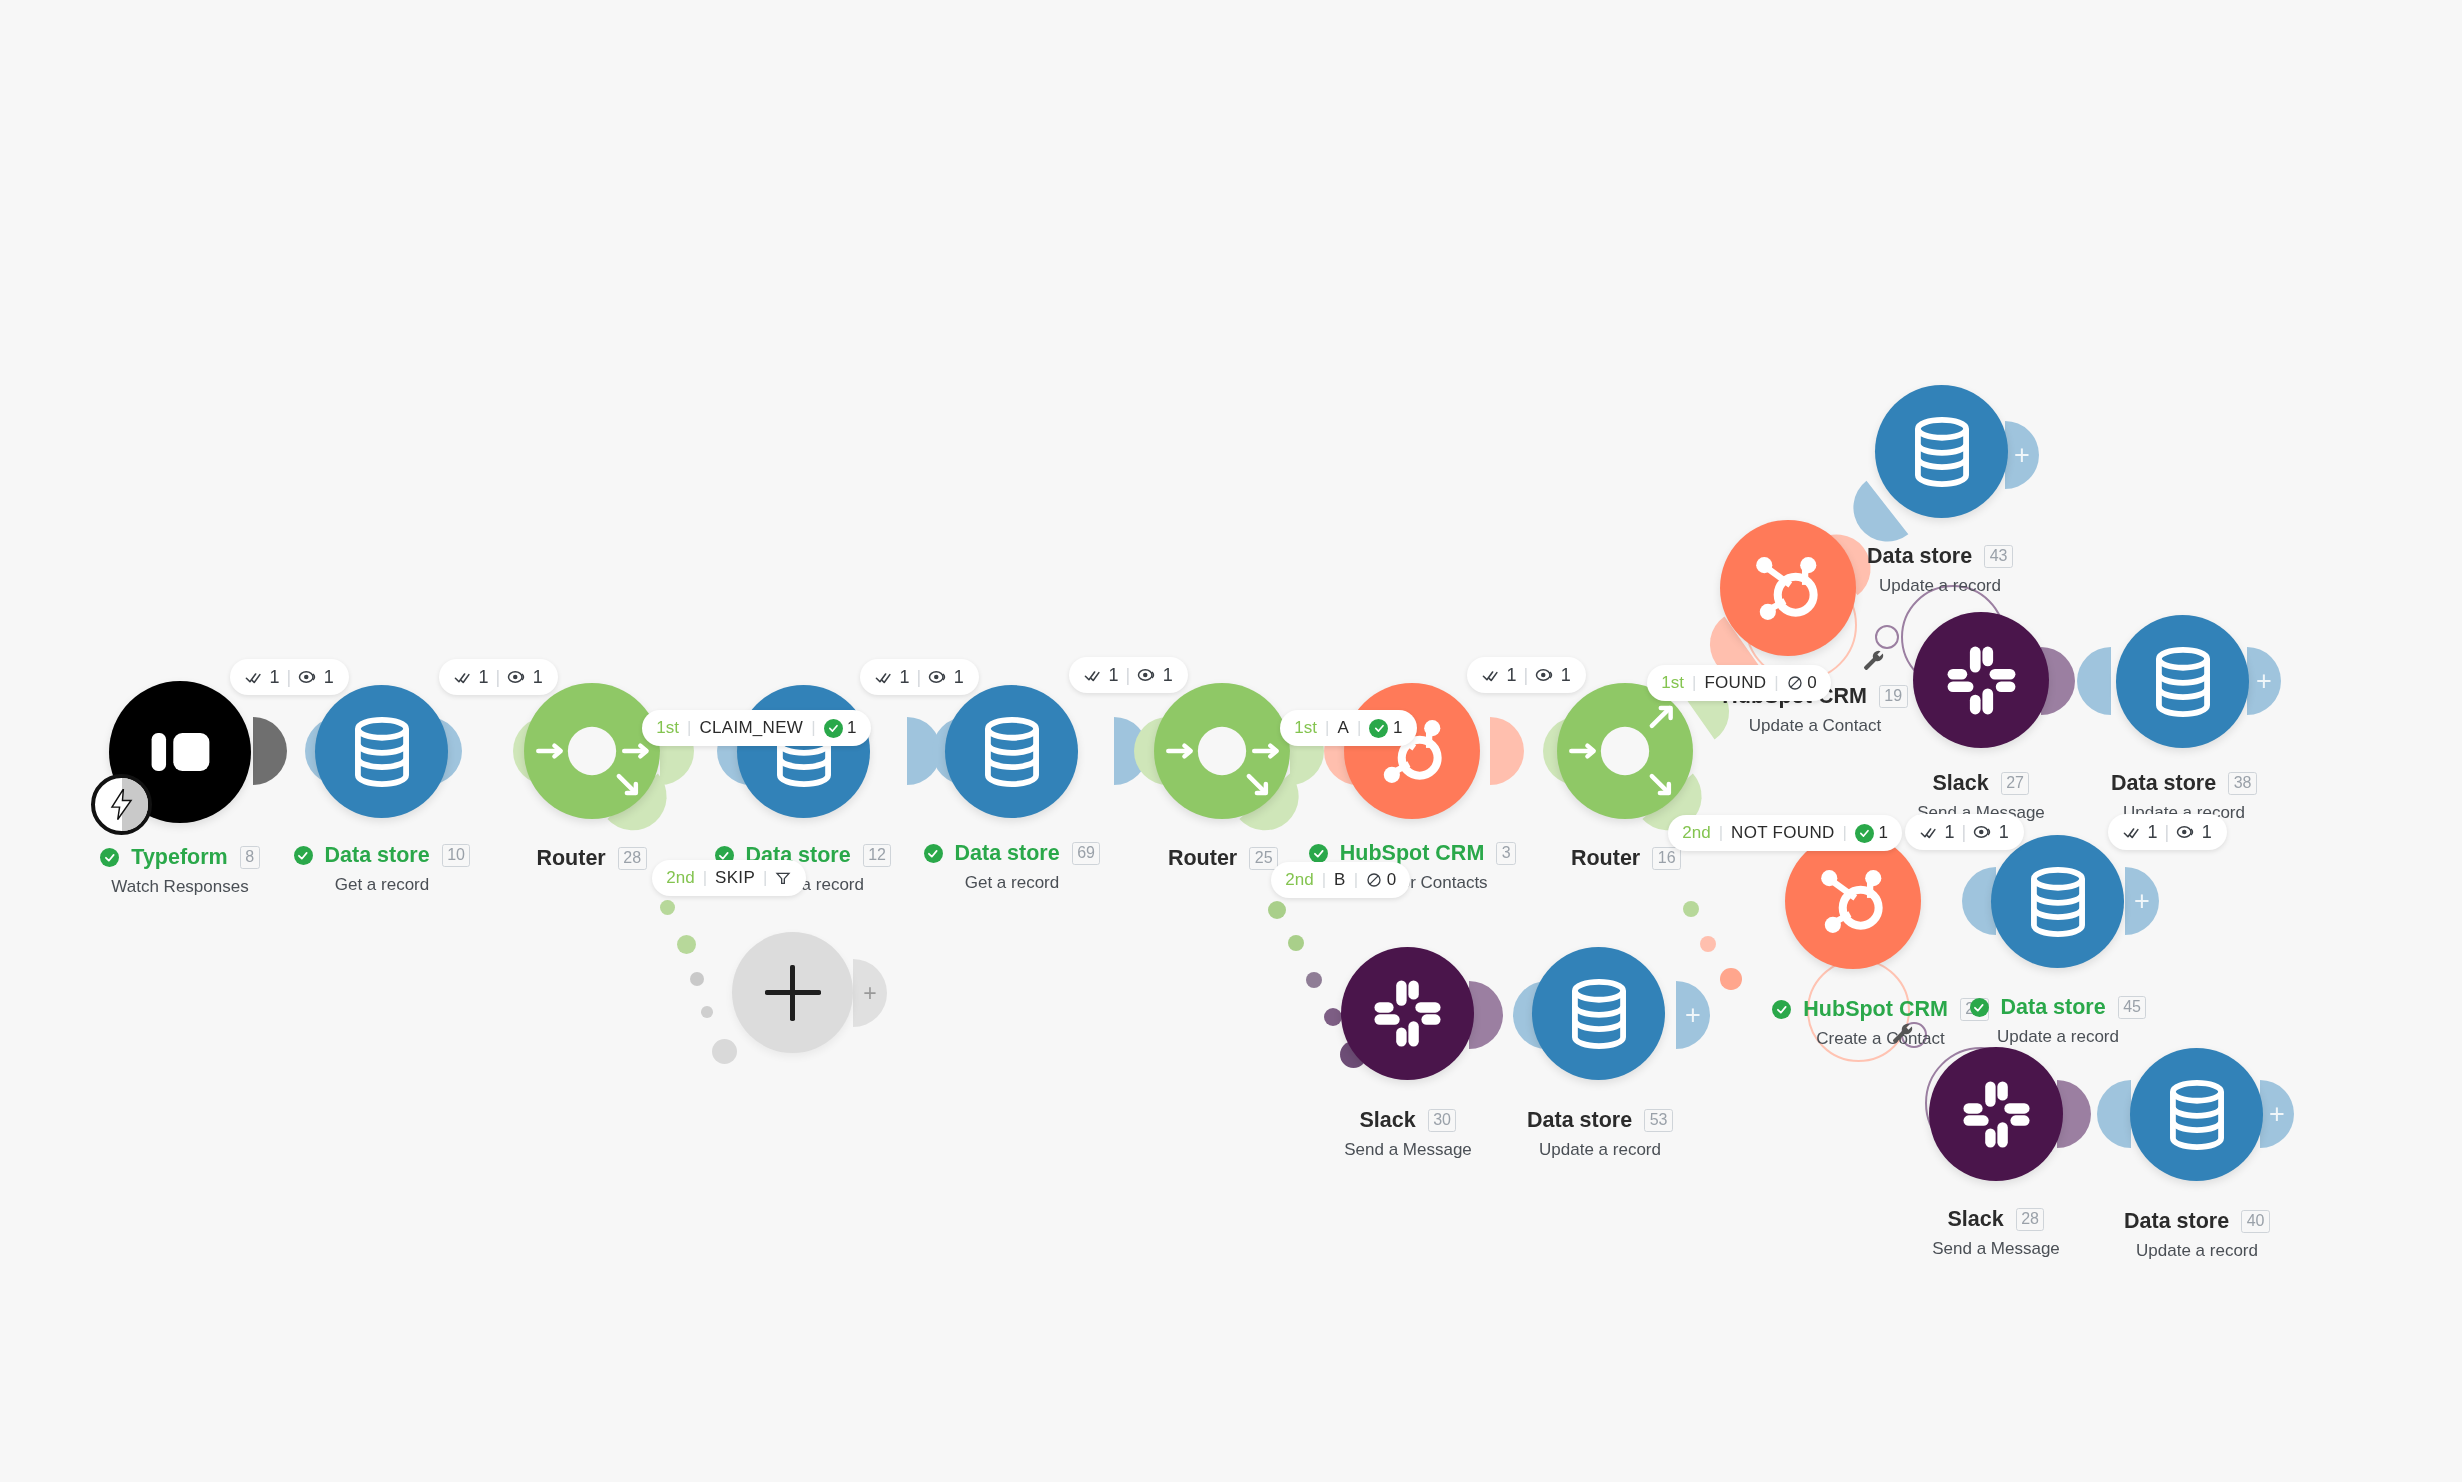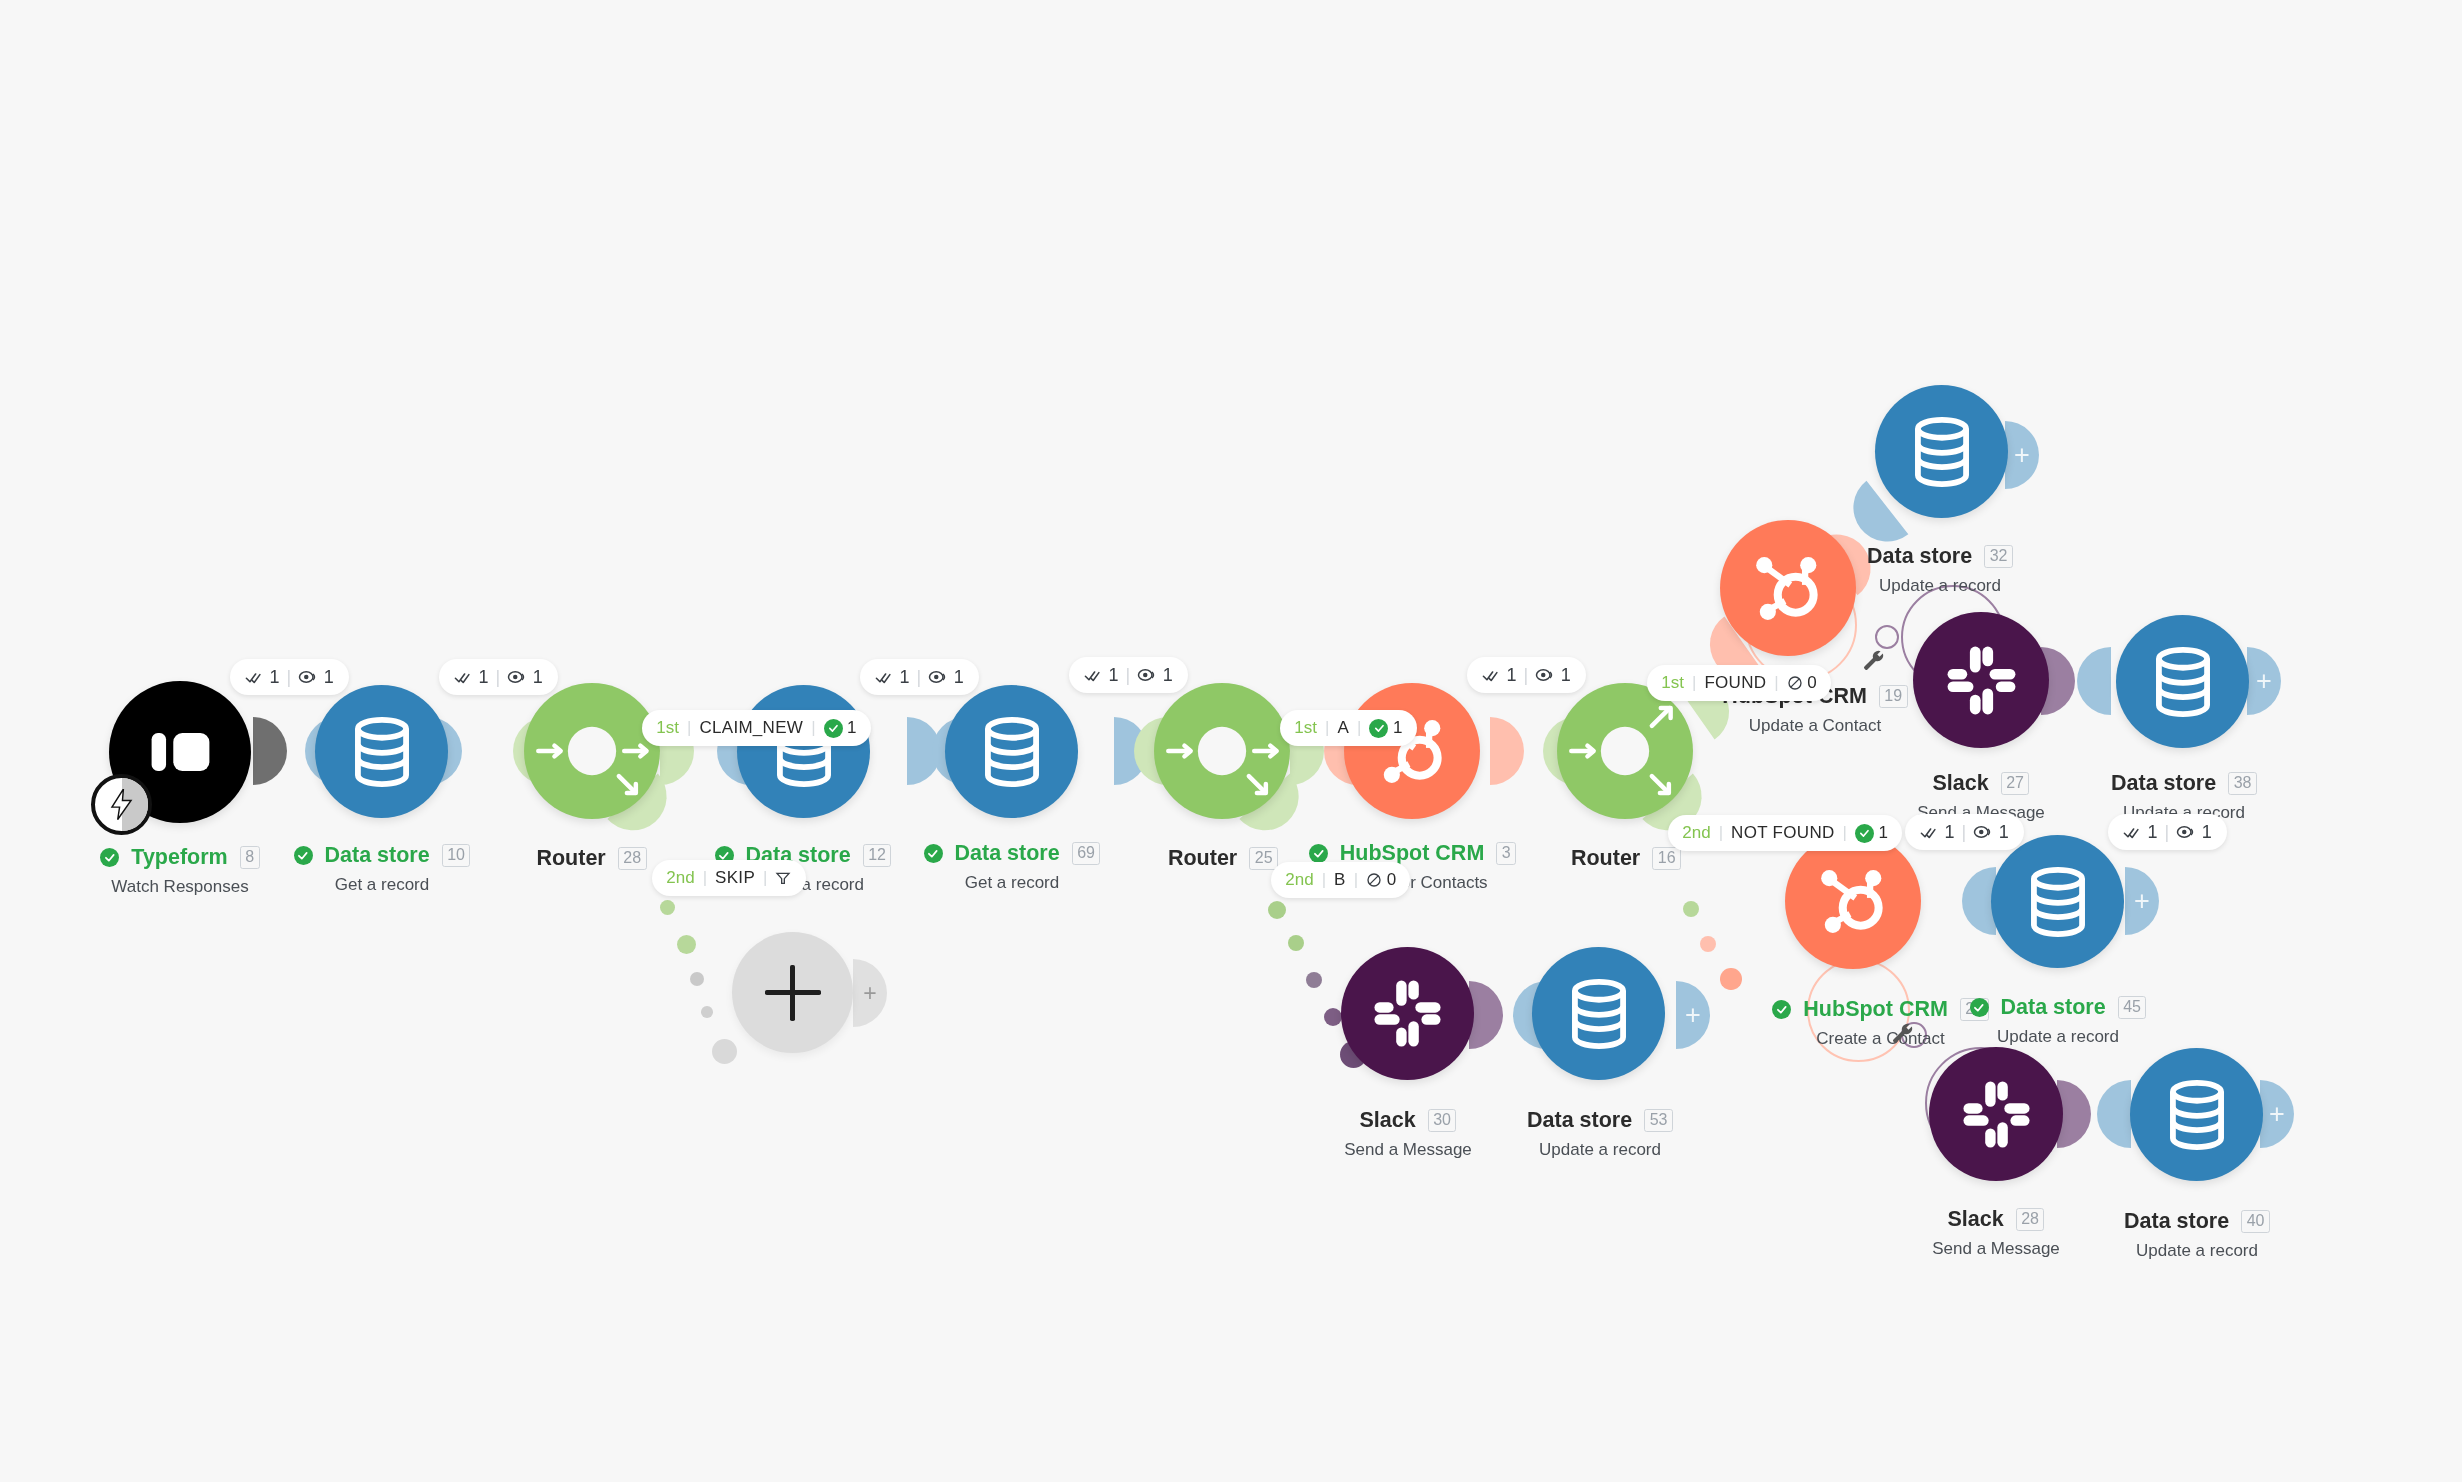--- a/index.html
+++ b/index.html
@@ -616,21 +616,21 @@
         <ellipse cx="37" cy="14" rx="27" ry="10"></ellipse>
         <path d="M10 14 v52 a27 10 0 0 0 54 0 v-52"></path>
         <path d="M10 31 a27 10 0 0 0 54 0"></path>
         <path d="M10 47 a27 10 0 0 0 54 0"></path>
       </svg>
     </div>
   </div>
   <div class="label" style="left:1810px;top:545px;width:260px;">
     <div class="title-row">
       <span class="tname">Data store</span>
-      <span class="num">32</span>
+      <span class="num">43</span>
     </div>
     <div class="sub">Update a record</div>
   </div>
 
   <div class="node" style="left:1913px;top:612px;">
     <div class="bubble" style="width:136px;height:136px;background:#4a154b;">
       <svg width="75" height="75" viewBox="0 0 84 84" fill="#fff">
         <rect x="29" y="4" width="12" height="29" rx="6"></rect>
         <rect x="43" y="4" width="12" height="22" rx="6"></rect>
         <rect x="51" y="29" width="29" height="12" rx="6"></rect>

